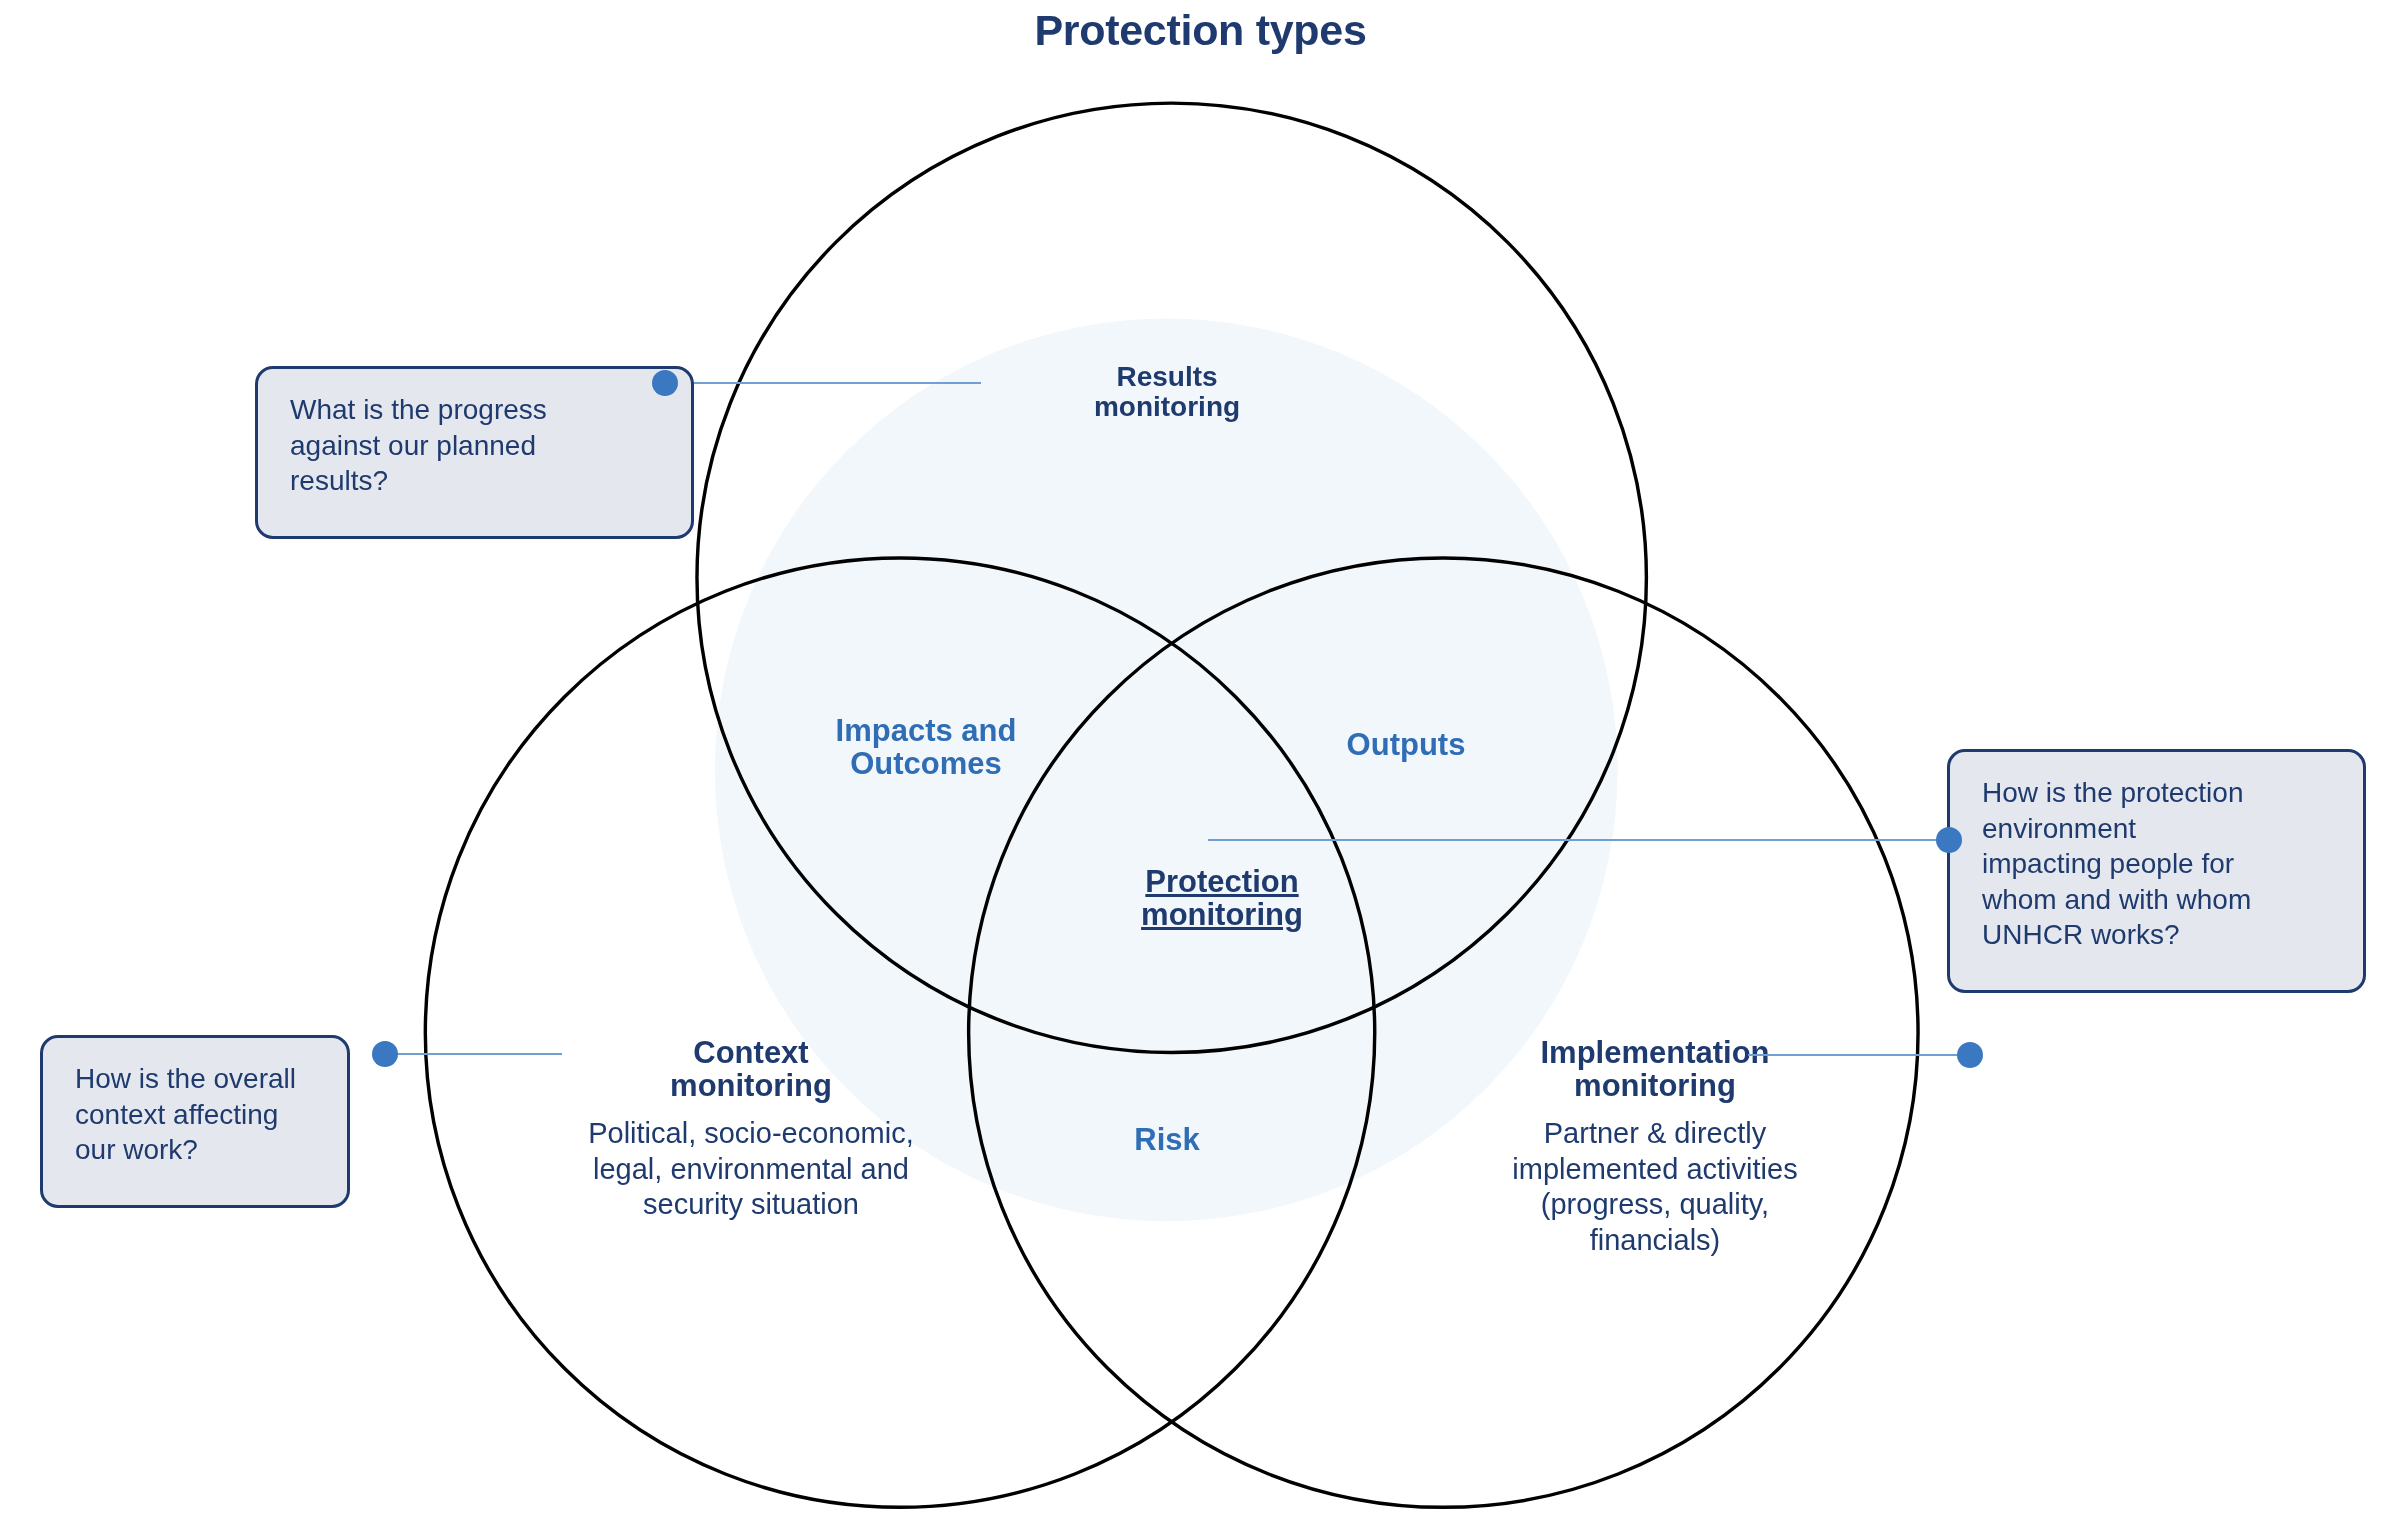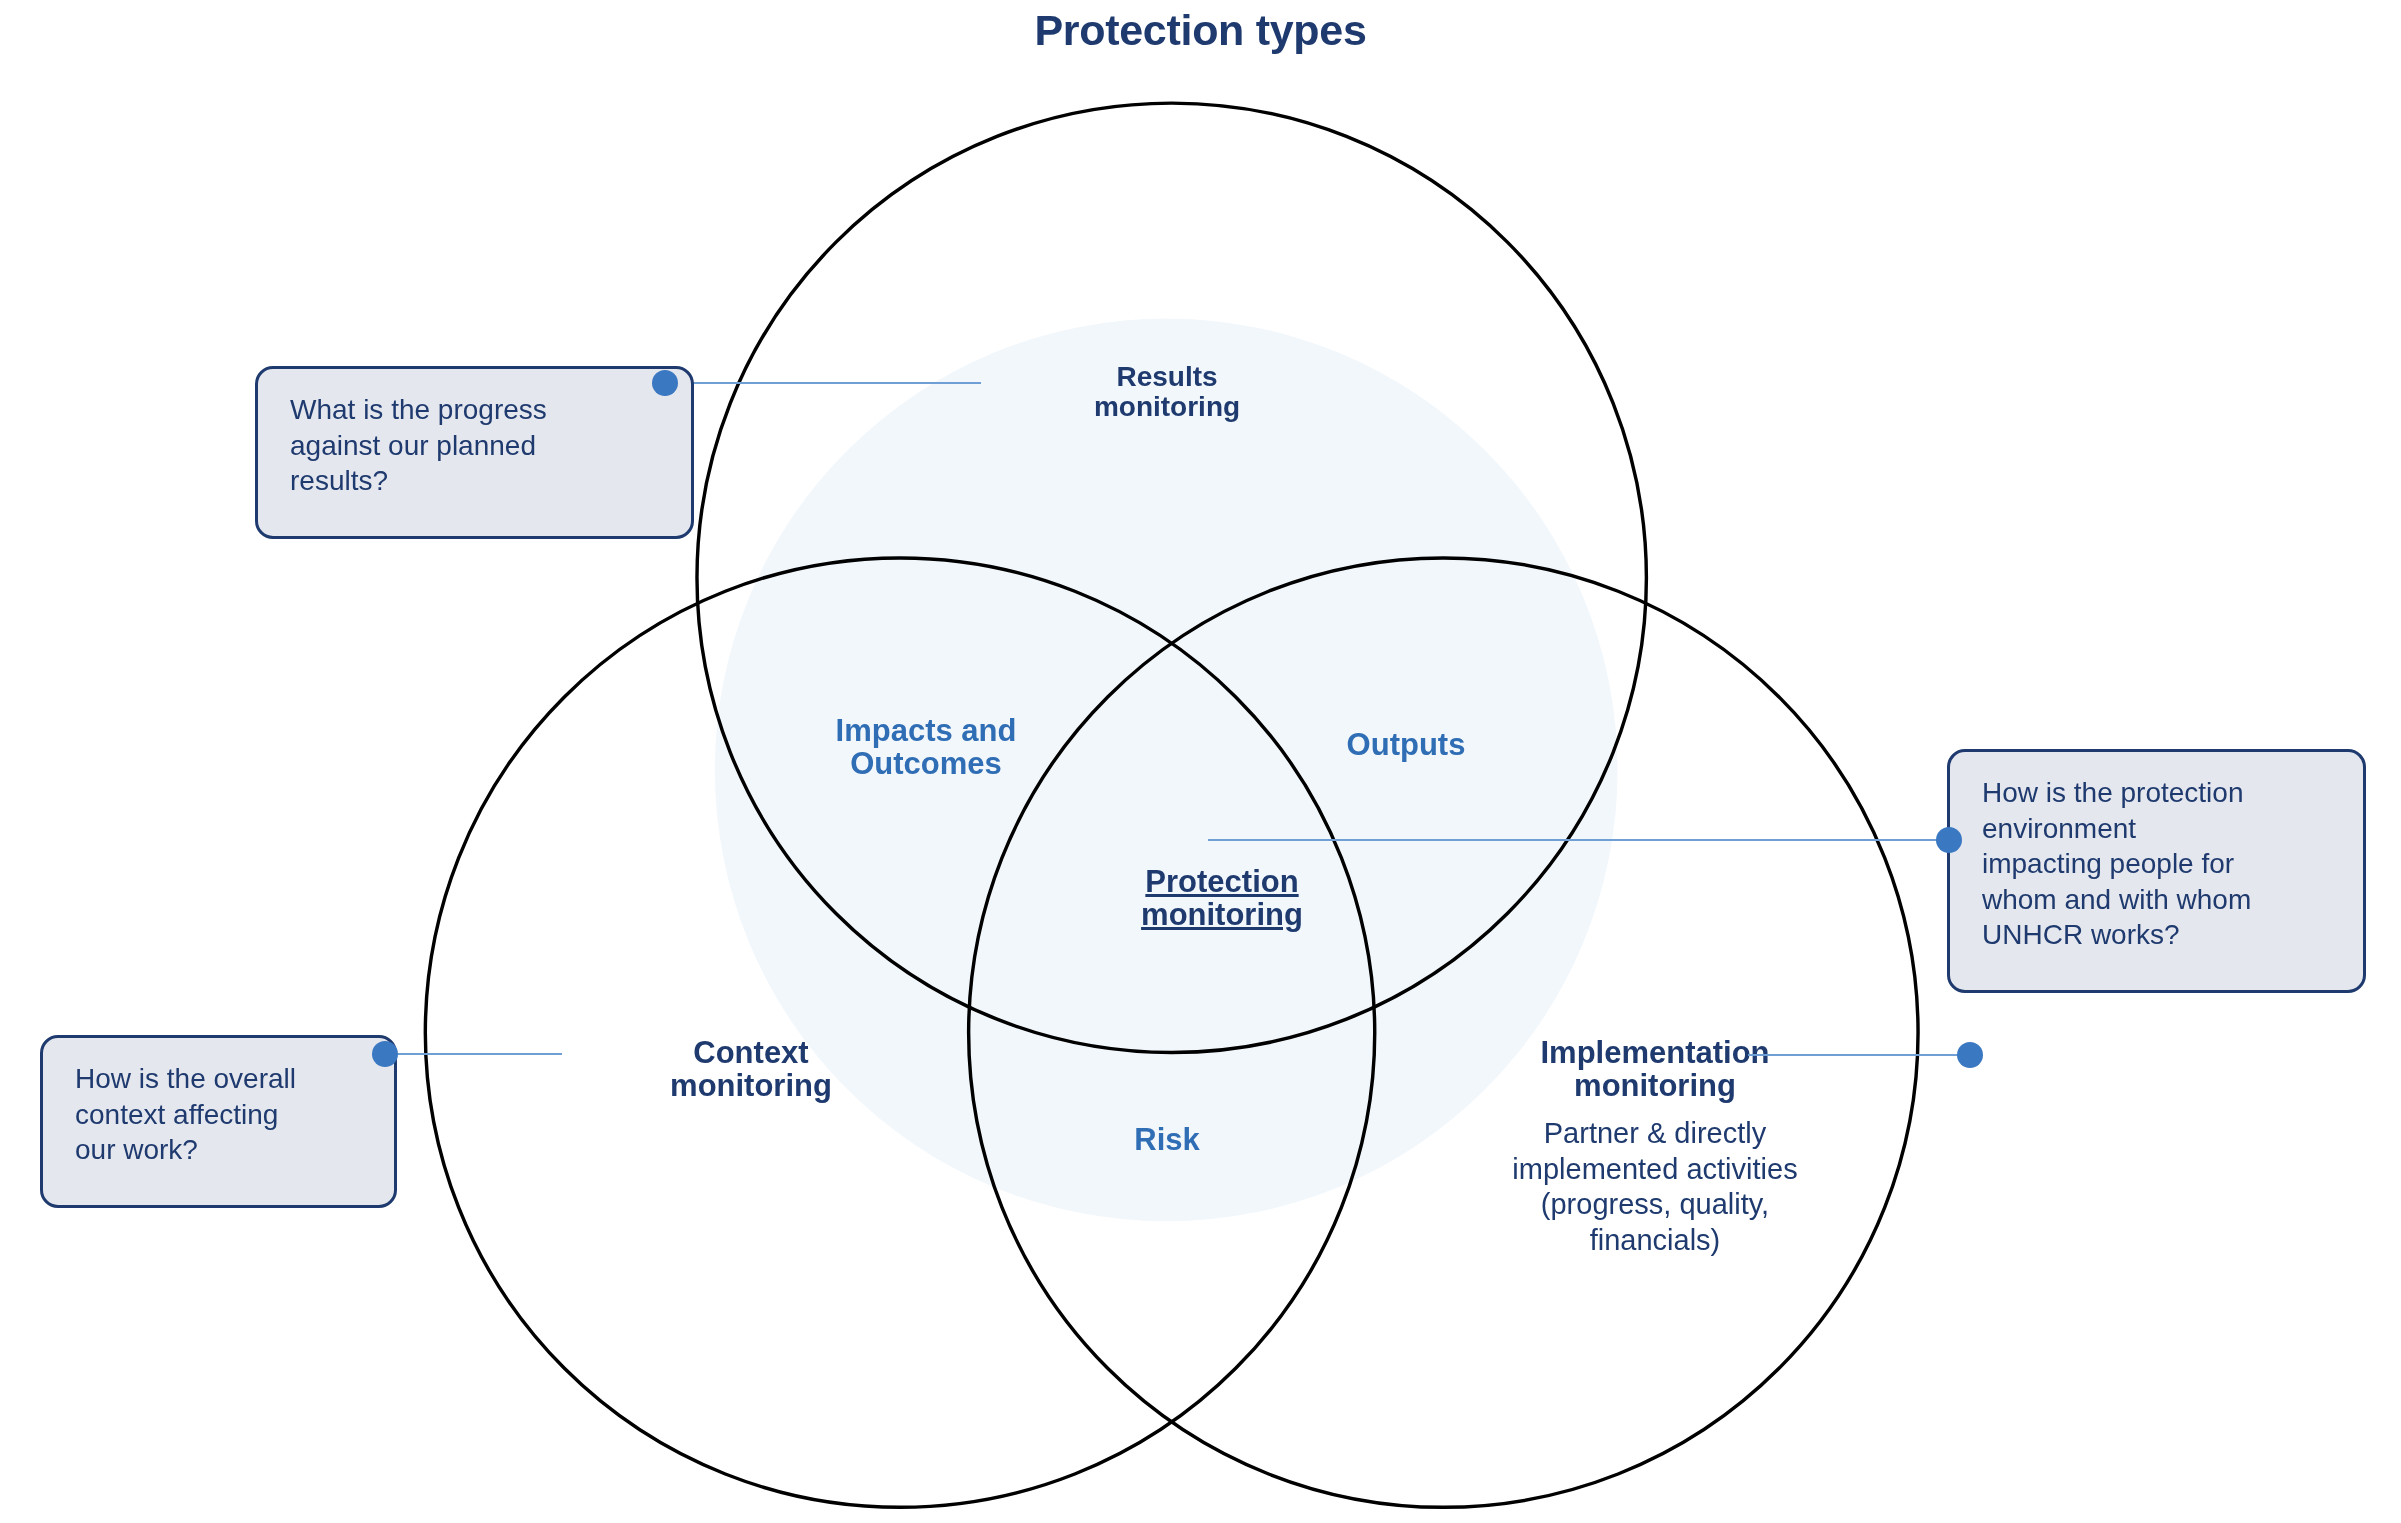--- a/index.html
+++ b/index.html
@@ -106,21 +106,21 @@
     border: 3.4px solid #1e3a6e;
     border-radius: 18px;
     box-sizing: border-box;
     color: #1e3a6e;
     font-size: 28px;
     line-height: 1.27;
     white-space: pre-line;
     padding: 23px 25px 37px 32px;
   }
   .cal-results       { left: 255px;  top: 366px;  width: 439px;  }
-  .cal-context       { left: 40px;   top: 1035px; width: 357px;  }
+  .cal-context       { left: 40px;   top: 1035px; width: 310px;  }
   .cal-protection    { left: 1947px; top: 749px; width: 419px;  }
   .cal-implementation{ left: 1947px; top: 1037px; width: 419px;  }
 
   
   .dot {
     position: absolute;
     width: 26px;
     height: 26px;
     border-radius: 50%;
     background: #3a78c2;
@@ -164,20 +164,23 @@
   <div class="lbl lbl-outputs accent center">Outputs</div>
 
   <div class="lbl lbl-protection center">Protection
 monitoring</div>
 
   <div class="lbl lbl-risk accent center">Risk</div>
 
   <div class="section sec-context">
     <div class="sec-title">Context
 monitoring</div>
+    <div class="sec-body">Political, socio-economic,
+legal, environmental and
+security situation</div>
   </div>
 
   <div class="section sec-implementation">
     <div class="sec-title">Implementation
 monitoring</div>
     <div class="sec-body">Partner &amp; directly
 implemented activities
 (progress, quality,
 financials)</div>
   </div>

